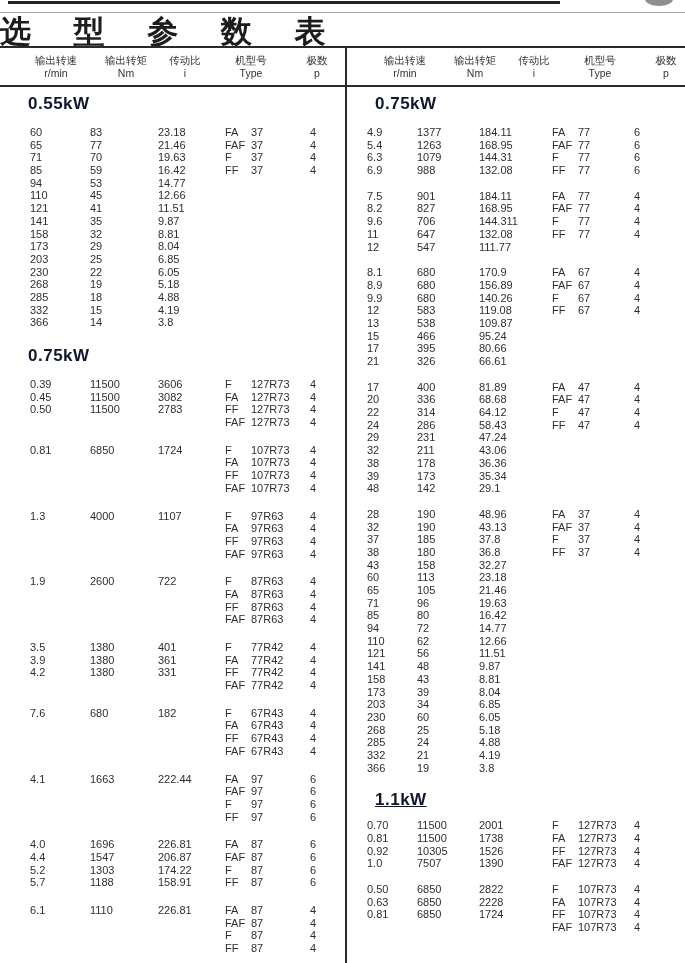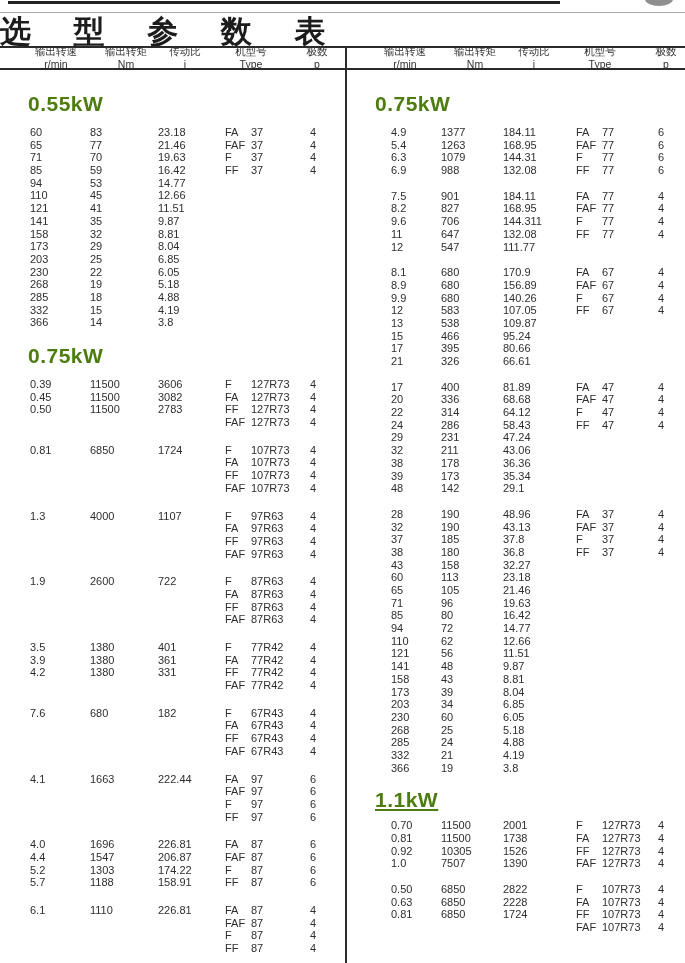--- a/index.html
+++ b/index.html
@@ -9,45 +9,45 @@
   }
   .page{position:absolute;inset:0;background:#fff;}
   .rule-top-black{position:absolute;top:1px;left:8px;width:552px;height:3px;background:#222;}
   .rule-top-gray{position:absolute;top:12px;left:0;width:685px;height:1px;background:#a8a8a8;}
   .logo-blob{position:absolute;top:-7px;left:645px;width:28px;height:13px;background:#8f8f8f;border-radius:50%;}
   .doc-title{
     position:absolute;top:11px;left:0;width:675px;text-align:left;
     font-size:31px;font-weight:bold;letter-spacing:17px;color:#1c1c1c;white-space:nowrap;
   }
   .header-band{
-    position:absolute;top:46px;left:0;width:685px;height:24px;
+    position:absolute;top:46px;left:0;width:685px;height:41px;
     border-top:2px solid #2a2a2a;border-bottom:2px solid #2a2a2a;box-sizing:border-box;
     display:flex;
   }
   .header-half{width:345px;box-sizing:border-box;display:grid;grid-template-columns:76px 64px 54px 78px 54px;
     padding-left:18px;align-content:center;}
   .header-half.right{width:340px;border-left:2px solid #2a2a2a;padding-left:20px;}
   .hcol{text-align:center;font-size:10.5px;line-height:13px;color:#333;}
   .hcol .sub{font-size:10.5px;color:#333;}
   .vdivider{position:absolute;top:46px;left:345px;width:2px;height:917px;background:#2a2a2a;}
   .body-cols{position:absolute;top:82px;left:0;width:685px;height:881px;display:flex;}
   .half{box-sizing:border-box;}
   .half-left{width:345px;}
   .half-right{width:340px;padding-left:2px;}
   .section-title{
-    font-size:21px;font-weight:bold;color:#4d7c0f;letter-spacing:0.5px;
+    font-size:17px;font-weight:bold;color:#0f172a;letter-spacing:0.5px;
     margin:9px 17px 9px 28px;line-height:26px;
   }
   .half-left .section-2 .section-title{margin-top:14px;}
   .half-right .section-2 .section-title{margin-top:3px;margin-bottom:6px;text-decoration:underline;}
   .block{margin-bottom:13px;}
   .half-left .section-2 .block{margin-bottom:15px;}
   .trow{display:grid;height:12.7px;line-height:12.7px;font-size:11px;white-space:nowrap;}
   .half-left .trow{grid-template-columns:60px 68px 67px 85px 30px;padding-left:30px;}
-  .half-right .trow{grid-template-columns:50px 62px 73px 82px 30px;padding-left:44px;}
+  .half-right .trow{grid-template-columns:50px 62px 73px 82px 30px;padding-left:20px;}
   .cell{overflow:visible;}
   .tprefix{display:inline-block;width:26px;}
 </style>
 </head>
 <body>
 
 <div class="page">
   <div class="rule-top-black"></div>
   <div class="logo-blob"></div>
   <div class="rule-top-gray"></div>
@@ -584,21 +584,21 @@
             <div class="trow">
               <div class="cell">9.9</div>
               <div class="cell">680</div>
               <div class="cell">140.26</div>
               <div class="cell"><span class="tprefix">F</span><span>67</span></div>
               <div class="cell">4</div>
             </div>
             <div class="trow">
               <div class="cell">12</div>
               <div class="cell">583</div>
-              <div class="cell">107.05</div>
+              <div class="cell">119.08</div>
               <div class="cell"><span class="tprefix">FF</span><span>67</span></div>
               <div class="cell">4</div>
             </div>
             <div class="trow">
               <div class="cell">13</div>
               <div class="cell">538</div>
               <div class="cell">109.87</div>
               <div class="cell"><span class="tprefix"></span><span></span></div>
               <div class="cell"></div>
             </div>

